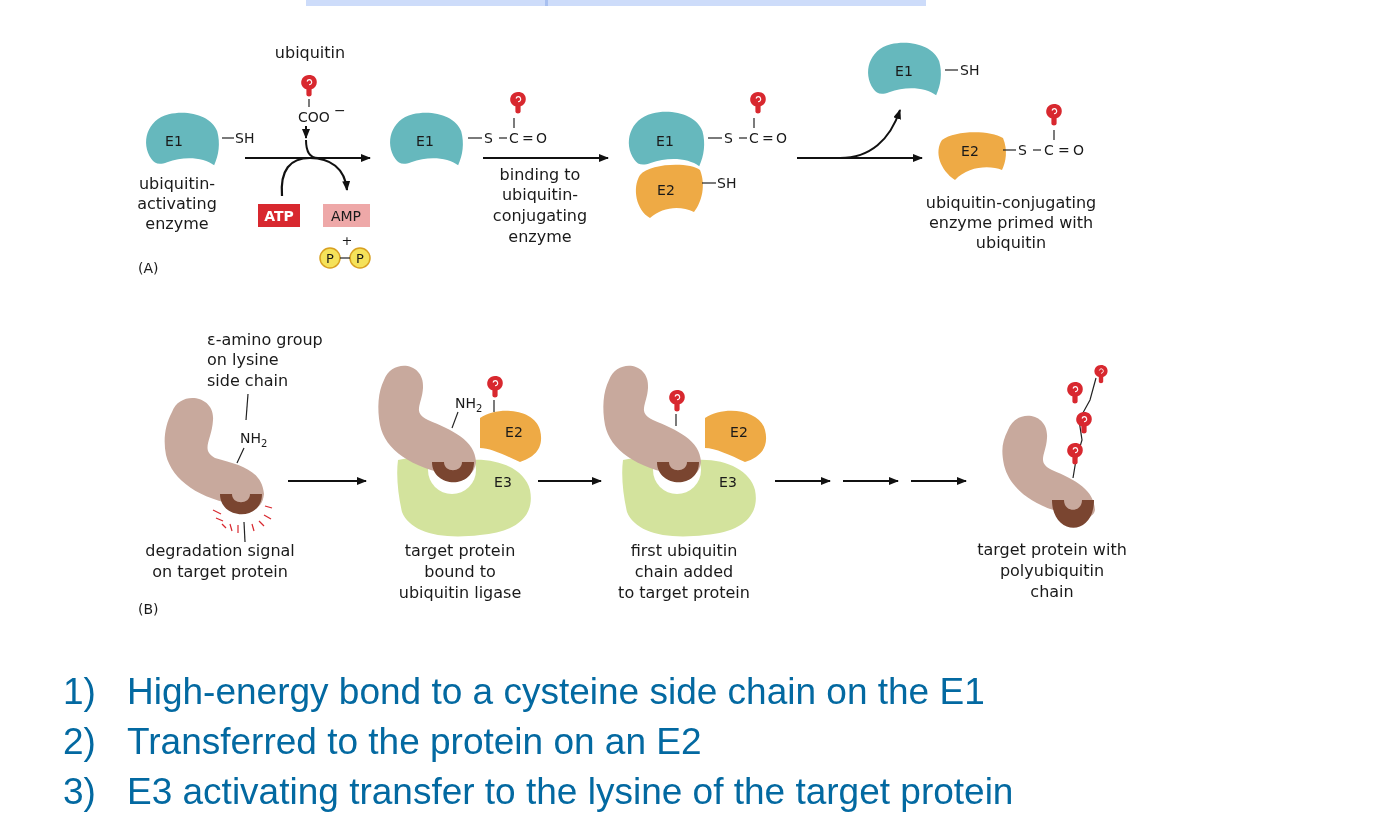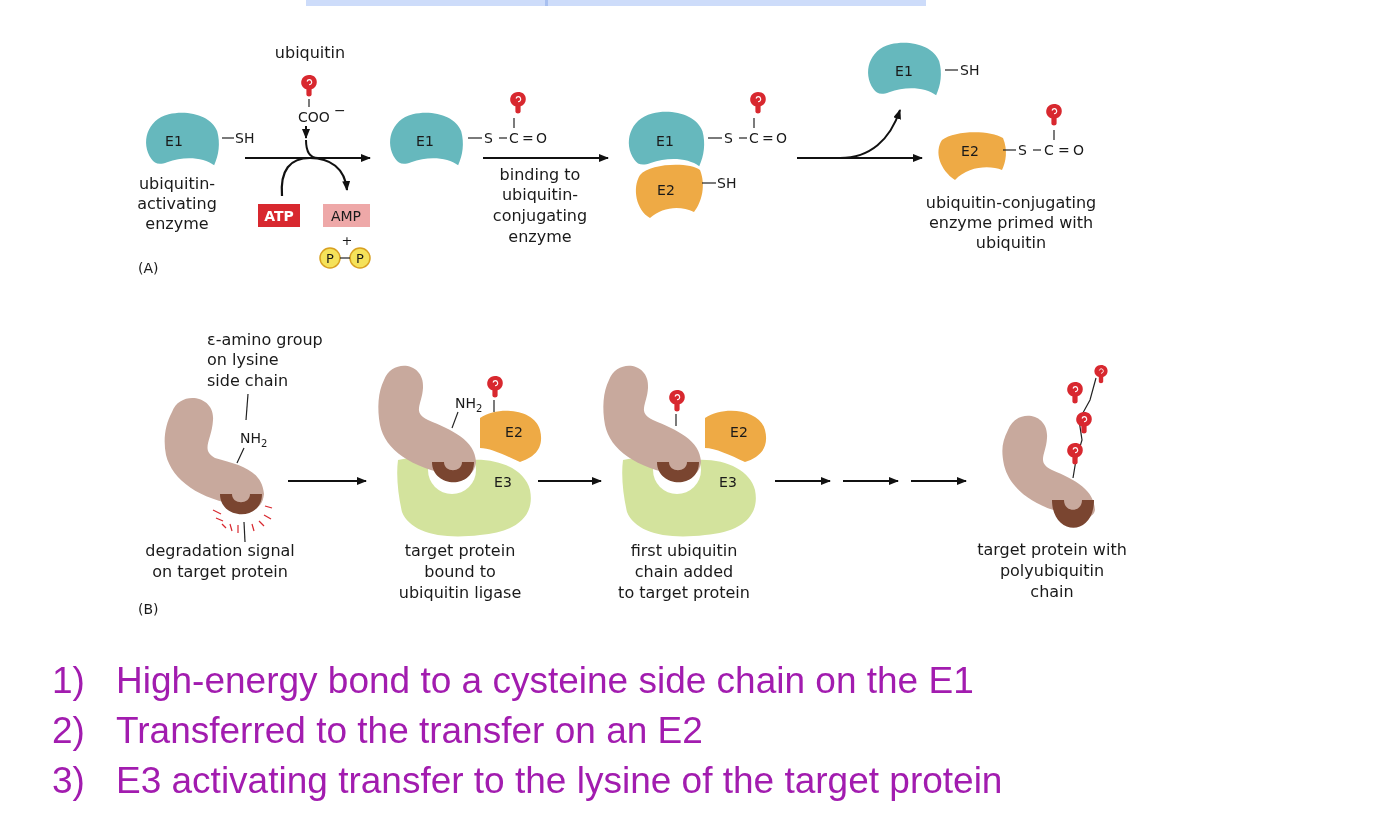--- a/index.html
+++ b/index.html
@@ -5,22 +5,22 @@
     html, body { margin: 0; padding: 0; background: #ffffff; }
     body { width: 1378px; height: 820px; position: relative; overflow: hidden; font-family: "DejaVu Sans", sans-serif; }
     #title-bar { position: absolute; left: 306px; top: 0; width: 620px; height: 6px; background: #cddcfa; }
     #title-bar .divider { position: absolute; left: 239px; top: 0; width: 3px; height: 6px; background: #a8c0f0; }
     #diagram { position: absolute; left: 0; top: 0; width: 1378px; height: 640px; }
     #diagram text { font-family: "DejaVu Sans", sans-serif; fill: #1a1a1a; }
     .lbl { font-size: 16px; }
     .enz { font-size: 14px; }
     .chem { font-size: 14px; }
     .panel { font-size: 14px; }
-    #steps { position: absolute; left: 48px; top: 652px; margin: 4px; padding: 0; list-style: none;
-             font-family: "Liberation Sans", sans-serif; font-size: 37px; line-height: 50px; color: #a21caf; }
+    #steps { position: absolute; left: 48px; top: 652px; margin: 15px; padding: 0; list-style: none;
+             font-family: "Liberation Sans", sans-serif; font-size: 37px; line-height: 50px; color: #0369a1; }
     #steps li { white-space: nowrap; }
     #steps .num { display: inline-block; width: 64px; }
   </style>
 </head>
 <body>
 
 <div id="title-bar">
   <div class="divider"></div>
 </div>
 
@@ -238,15 +238,15 @@
     <g>
       <text class="lbl" x="1052" y="555" text-anchor="middle">target protein with</text>
       <text class="lbl" x="1052" y="576" text-anchor="middle">polyubiquitin</text>
       <text class="lbl" x="1052" y="597" text-anchor="middle">chain</text>
     </g>
   </g>
 </svg>
 
 <ol id="steps">
   <li><span class="num">1)</span><span>High-energy bond to a cysteine side chain on the E1</span></li>
-  <li><span class="num">2)</span><span>Transferred to the transfer on an E2</span></li>
+  <li><span class="num">2)</span><span>Transferred to the protein on an E2</span></li>
   <li><span class="num">3)</span><span>E3 activating transfer to the lysine of the target protein</span></li>
 </ol>
 
 </body></html>

